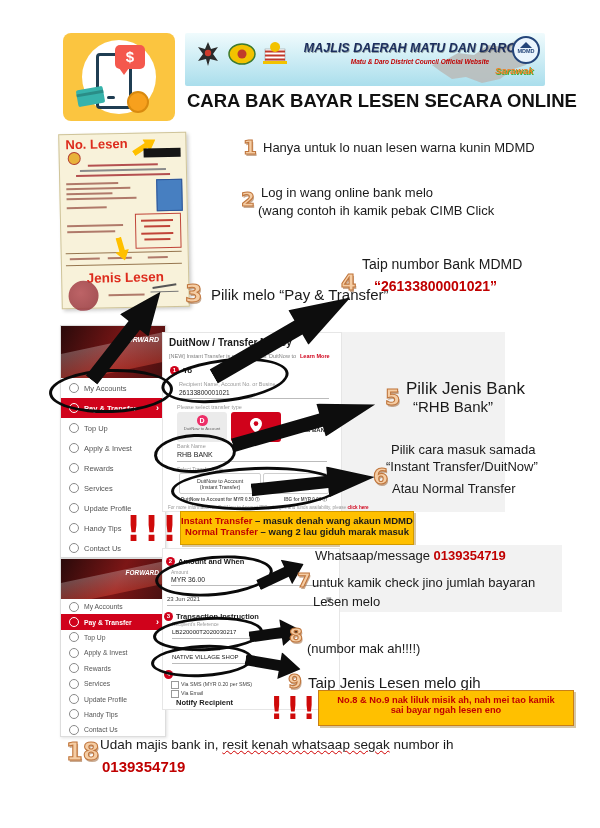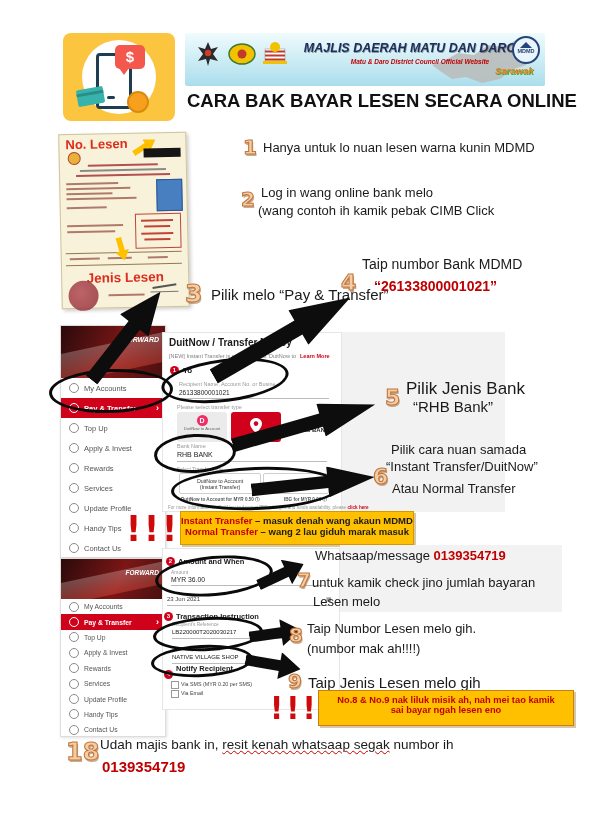--- a/index.html
+++ b/index.html
@@ -234,21 +234,21 @@
   <div class="abs" style="left:181px;top:497px;font-size:4.6px;font-weight:bold;color:#555;white-space:nowrap;">DuitNow to Account for MYR 0.50 ⓘ</div>
   <div class="abs" style="left:284px;top:497px;font-size:4.6px;font-weight:bold;color:#555;white-space:nowrap;">IBG for MYR 0.06 ⓘ</div>
   <div class="abs" style="left:168px;top:505px;font-size:4.6px;color:#999;white-space:nowrap;">
     <span>For more information on DuitNow to Account/IBG, charges and funds availability, please </span><span style="color:#d0021b;font-weight:bold;">click here</span>
   </div>
 
   <div class="stepnum" style="left:385px;top:387px;font-size:22px;">5</div>
   <div class="steptxt" style="left:406px;top:379px;font-size:17px;">Pilik Jenis Bank</div>
   <div class="steptxt" style="left:413px;top:398px;font-size:15px;">“RHB Bank”</div>
 
-  <div class="steptxt" style="left:391px;top:442px;font-size:13px;">Pilik cara nuan samada</div>
+  <div class="steptxt" style="left:391px;top:442px;font-size:13px;">Pilik cara masuk samada</div>
   <div class="stepnum" style="left:373px;top:466px;font-size:22px;">6</div>
   <div class="steptxt" style="left:386px;top:459px;font-size:13px;">“Instant Transfer/DuitNow”</div>
   <div class="steptxt" style="left:392px;top:481px;font-size:13px;">Atau Normal Transfer</div>
 
   <div class="excl" style="left:126px;top:512px;font-size:33px;">!!!!</div>
   <div class="ybox" style="left:180px;top:511px;width:234px;height:34px;font-size:9.5px;padding-top:3px;">
     <div><span class="red">Instant Transfer</span><span style="color:#1a1a1a;"> – masuk denah wang akaun MDMD</span></div>
     <div><span class="red">Normal Transfer</span><span style="color:#1a1a1a;"> – wang 2 lau giduh marak masuk</span></div>
   </div>
 
@@ -311,21 +311,21 @@
   <div class="redcirc" style="left:164px;top:612px;">3</div>
   <div class="abs" style="left:176px;top:612px;font-size:7.5px;font-weight:bold;">Transaction Instruction</div>
   <div class="lbl" style="left:172px;top:622px;font-size:4.8px;">Recipient's Reference</div>
   <div class="val" style="left:172px;top:629px;font-size:6px;">LB220000T2020030217</div>
   <div class="uline" style="left:172px;top:638px;width:110px;"></div>
   <div class="lbl" style="left:172px;top:647px;font-size:4.8px;">Other Payment Details</div>
   <div class="val" style="left:172px;top:654px;font-size:6px;">NATIVE VILLAGE SHOP</div>
   <div class="uline" style="left:172px;top:663px;width:110px;"></div>
 
   <div class="redcirc" style="left:164px;top:670px;">4</div>
-  <div class="abs" style="left:176px;top:664px;font-size:7.5px;font-weight:bold;">Notify Recipient</div>
+  <div class="abs" style="left:176px;top:698px;font-size:7.5px;font-weight:bold;">Notify Recipient</div>
   <div class="cbox" style="left:171px;top:681px;"></div>
   <div class="abs" style="left:181px;top:681px;font-size:5.3px;color:#444;">Via SMS (MYR 0.20 per SMS)</div>
   <div class="cbox" style="left:171px;top:690px;"></div>
   <div class="abs" style="left:181px;top:690px;font-size:5.3px;color:#444;">Via Email</div>
 
   <div class="oval" style="left:49px;top:369px;width:118px;height:38px;border-width:3.5px;transform:rotate(-2deg);"></div>
   <div class="oval" style="left:161px;top:359px;width:122px;height:37px;transform:rotate(-7deg);"></div>
   <div class="oval" style="left:154px;top:434px;width:76px;height:33px;transform:rotate(-3deg);"></div>
   <div class="oval" style="left:171px;top:467px;width:164px;height:37px;transform:rotate(-2deg);"></div>
   <div class="oval" style="left:155px;top:556px;width:112px;height:34px;transform:rotate(-5deg);"></div>
@@ -341,21 +341,20 @@
   <div class="barrow" style="left:245px;top:651px;width:56px;height:27px;transform:rotate(10deg);"></div>
 
   <div class="steptxt" style="left:315px;top:548px;font-size:13px;">
     <span>Whatsaap/message </span><span class="red" style="font-weight:bold;">0139354719</span>
   </div>
   <div class="stepnum" style="left:297px;top:570px;font-size:20px;">7</div>
   <div class="steptxt" style="left:312px;top:575px;font-size:13px;">untuk kamik check jino jumlah bayaran</div>
   <div class="steptxt" style="left:313px;top:594px;font-size:13px;">Lesen melo</div>
 
   <div class="stepnum" style="left:289px;top:625px;font-size:20px;">8</div>
-  <div class="steptxt" style="left:307px;top:621px;font-size:13px;">Taip Numbor Lesen melo gih.</div>
   <div class="steptxt" style="left:307px;top:641px;font-size:13px;">(numbor mak ah!!!!)</div>
 
   <div class="stepnum" style="left:288px;top:671px;font-size:20px;">9</div>
   <div class="steptxt" style="left:308px;top:674px;font-size:15px;">Taip Jenis Lesen melo gih</div>
 
   <div class="excl" style="left:270px;top:694px;font-size:29px;">!!!!</div>
   <div class="ybox" style="left:318px;top:690px;width:256px;height:36px;font-size:9.3px;color:#c00000;padding-top:4px;border-color:#c87f17;">
     <div>No.8 &amp; No.9 nak liluk misik ah, nah mei tao kamik</div>
     <div>sai bayar ngah lesen eno</div>
   </div>

